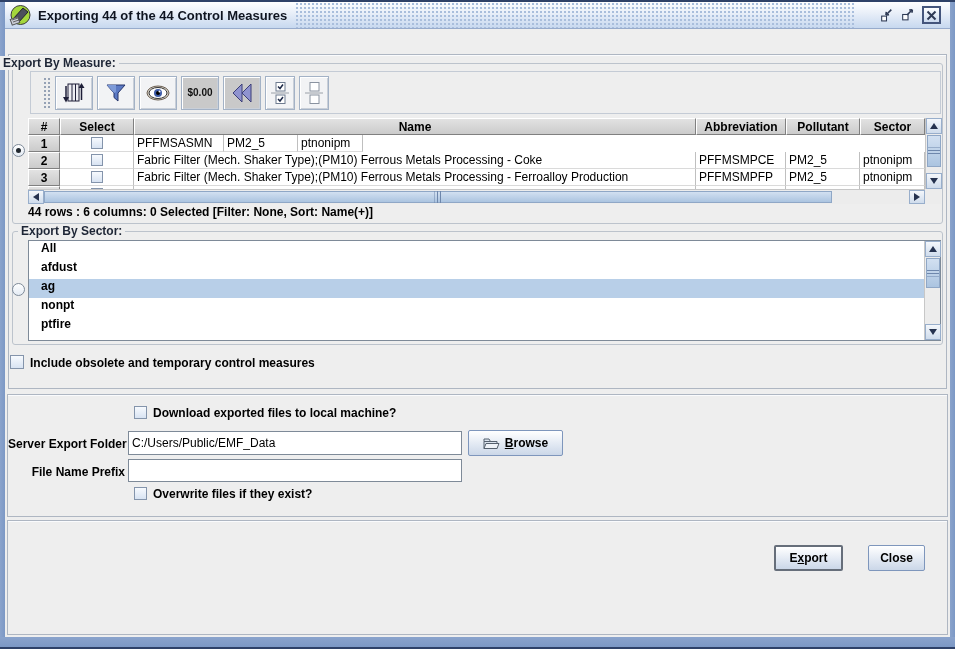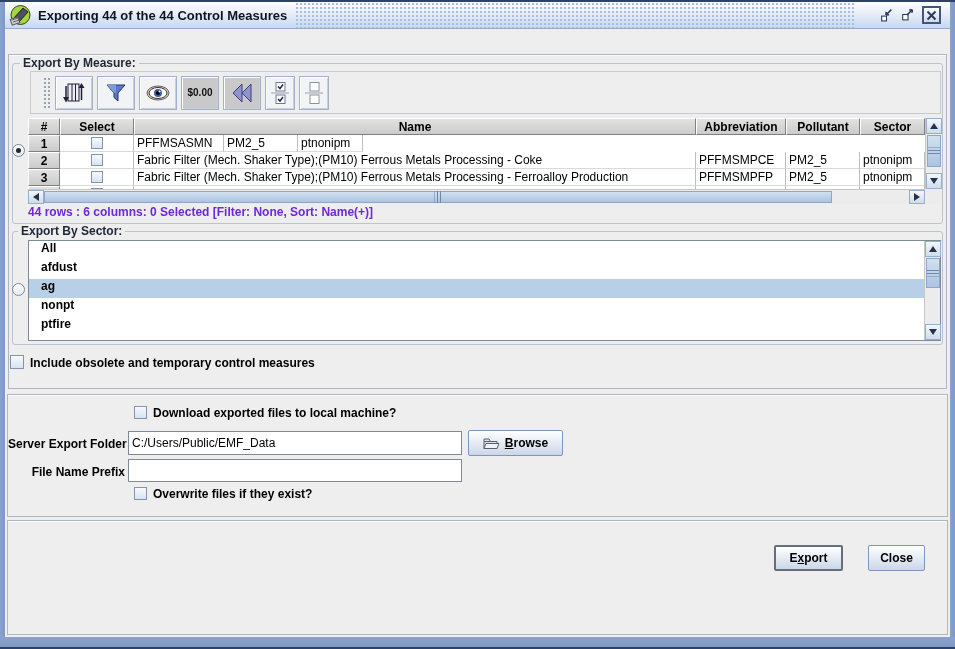--- a/index.html
+++ b/index.html
@@ -90,21 +90,21 @@
     background:repeating-linear-gradient(to bottom,#6E87AC 0,#6E87AC 1px,rgba(0,0,0,0) 1px,rgba(0,0,0,0) 3px);}
   .grip-v{position:absolute;left:50%;top:50%;transform:translate(-50%,-50%);
     width:7px;height:12px;
     background:repeating-linear-gradient(to right,#6E87AC 0,#6E87AC 1px,rgba(0,0,0,0) 1px,rgba(0,0,0,0) 3px);}
   .tri-up{width:0;height:0;border-left:4px solid transparent;border-right:4px solid transparent;border-bottom:6px solid #25324F;}
   .tri-down{width:0;height:0;border-left:4px solid transparent;border-right:4px solid transparent;border-top:6px solid #25324F;}
   .tri-left{width:0;height:0;border-top:4px solid transparent;border-bottom:4px solid transparent;border-right:6px solid #25324F;}
   .tri-right{width:0;height:0;border-top:4px solid transparent;border-bottom:4px solid transparent;border-left:6px solid #25324F;}
 
   .dollar{font:bold 10px "Liberation Sans",sans-serif;color:#111;}
-  .status{font:bold 12px "Liberation Sans",sans-serif;color:#6d28d9;}
+  .status{font:bold 12px "Liberation Sans",sans-serif;color:#000000;}
 </style>
 </head>
 <body>
 
 <div class="window">
 
   <div class="abs frame-edge" style="left:0;top:0;width:955px;height:2px;"></div>
   <div class="abs frame-strip" style="left:0;top:2px;width:5px;height:645px;"></div>
   <div class="abs frame-strip" style="left:950px;top:2px;width:5px;height:645px;"></div>
   <div class="abs frame-strip-h" style="left:0;top:637px;width:955px;height:10px;"></div>
@@ -140,21 +140,21 @@
   </div>
   <div class="abs tb-btn tb-close" style="left:922px;top:6px;">
     <svg width="11" height="11" viewBox="0 0 11 11">
       <path d="M1.5 1.5 L9.5 9.5 M9.5 1.5 L1.5 9.5" stroke="#2E3A55" stroke-width="2"></path>
     </svg>
   </div>
 
   <div class="abs panel" style="left:8px;top:54px;width:939px;height:335px;"></div>
 
   <div class="abs fs" style="left:12px;top:63px;width:931px;height:161px;"></div>
-  <div class="abs legend" style="left:20px;top:56px;">Export By Measure:</div>
+  <div class="abs legend" style="left:0;top:56px;">Export By Measure:</div>
   <span class="abs radio sel" style="left:12px;top:144px;"></span>
 
   <div class="abs toolbar" style="left:30px;top:71px;width:911px;height:43px;padding-left:8px;">
     <div class="tb-handle"></div>
     <div class="tbtn" style="width:38px;">
       <svg width="24" height="24" viewBox="0 0 24 24">
         <rect x="6" y="3" width="11" height="17" fill="#EDEDF2" stroke="#1E1E38"></rect>
         <line x1="10" y1="3" x2="10" y2="20" stroke="#1E1E38"></line>
         <line x1="13.5" y1="3" x2="13.5" y2="20" stroke="#1E1E38"></line>
         <line x1="19.5" y1="19" x2="19.5" y2="6" stroke="#1E1E38" stroke-width="1.5"></line>

